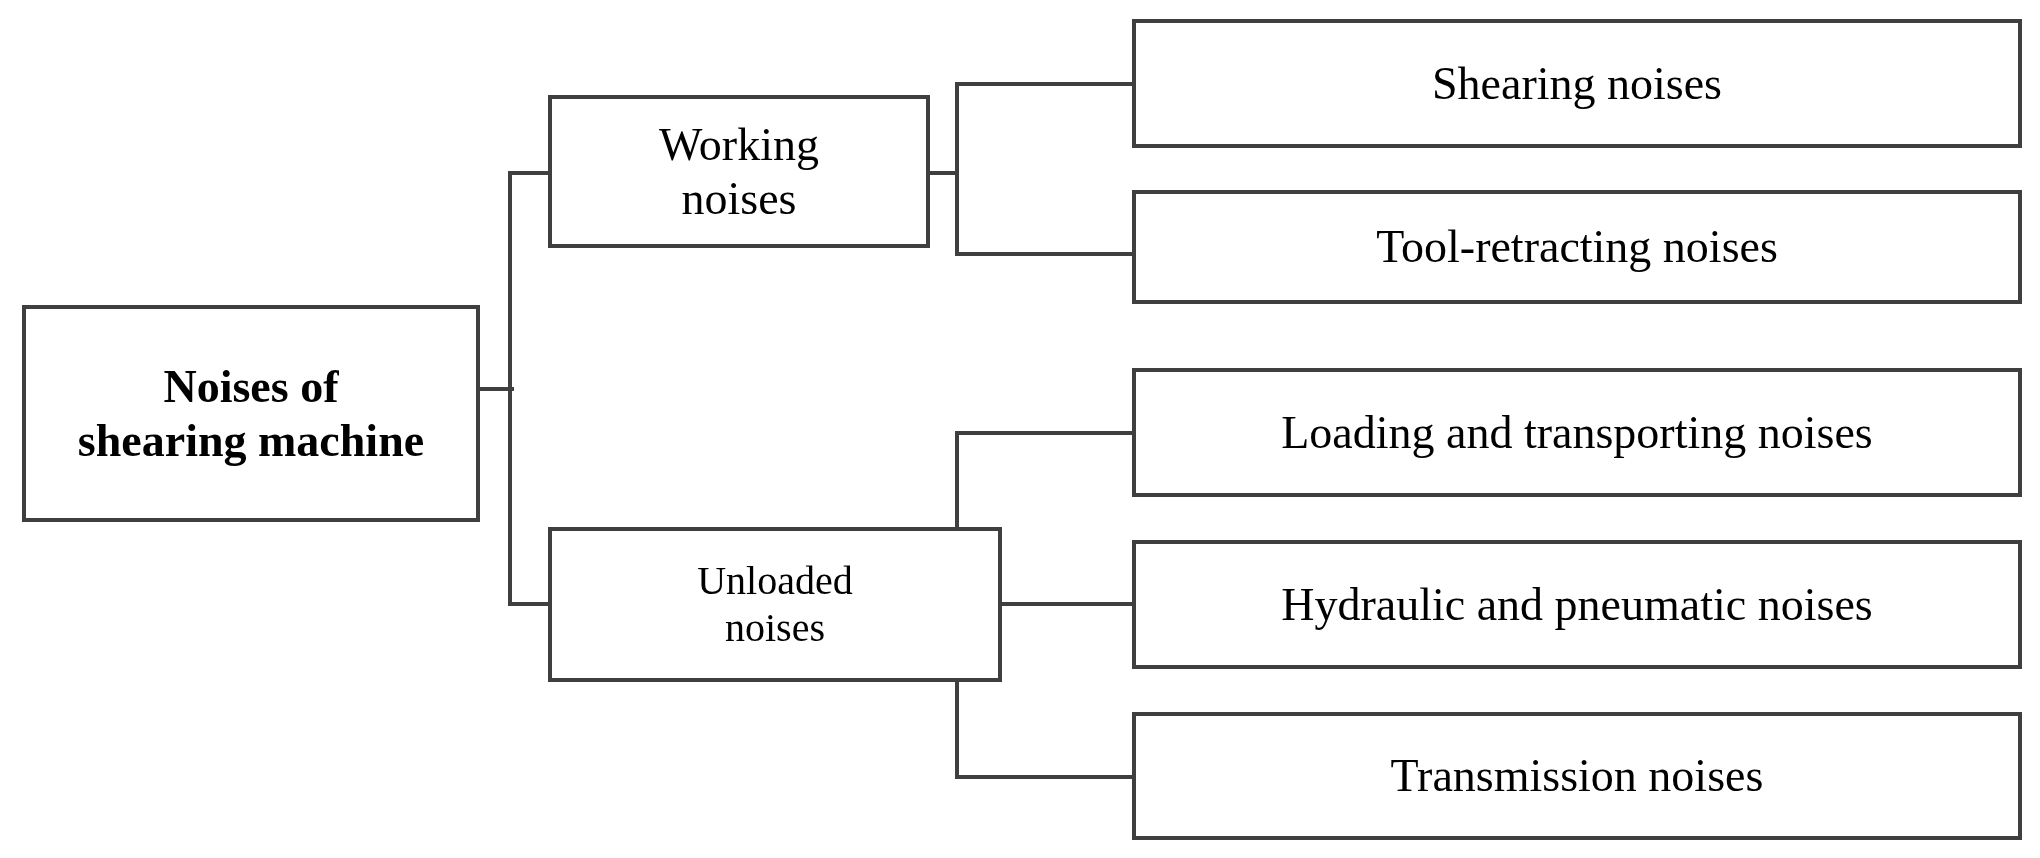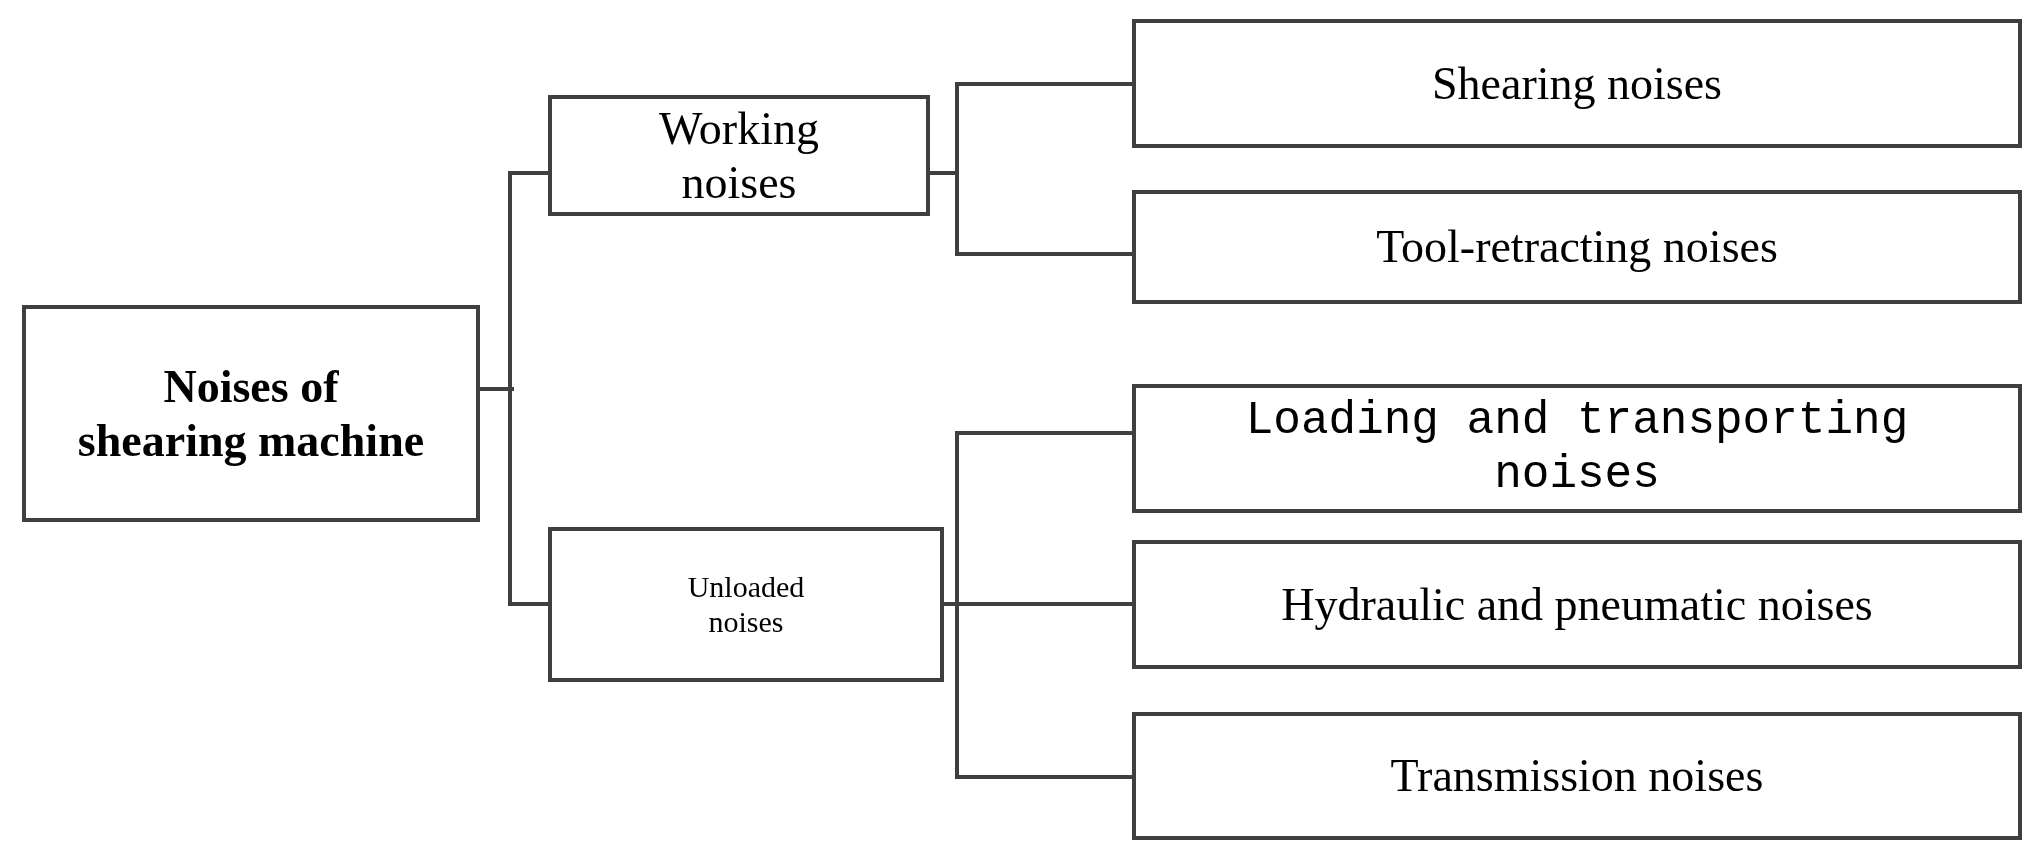--- a/index.html
+++ b/index.html
@@ -40,39 +40,39 @@
     width: 458px;
     height: 217px;
     font-size: 46px;
     font-weight: bold;
   }
   
   #node-working {
     left: 548px;
     top: 95px;
     width: 382px;
-    height: 121px;
+    height: 153px;
     font-size: 46px;
   }
   #node-unloaded {
     left: 548px;
     top: 527px;
-    width: 396px;
+    width: 454px;
     height: 155px;
-    font-size: 30px;
+    font-size: 40px;
   }
   
   .leaf-box {
     left: 1132px;
     width: 890px;
     font-size: 46px;
   }
   #node-shearing   { top: 19px;  height: 129px; }
   #node-tool       { top: 190px; height: 114px; }
-  #node-loading    { top: 384px; height: 129px; font-family: Liberation Mono, monospace; }
+  #node-loading    { top: 368px; height: 129px; }
   #node-hydraulic  { top: 540px; height: 129px; }
   #node-transmission { top: 712px; height: 128px; }
 
   
   .conn {
     position: absolute;
     background: #3f3f3f;
   }
   .conn-h { height: 4px; }
   .conn-v { width: 4px; }

